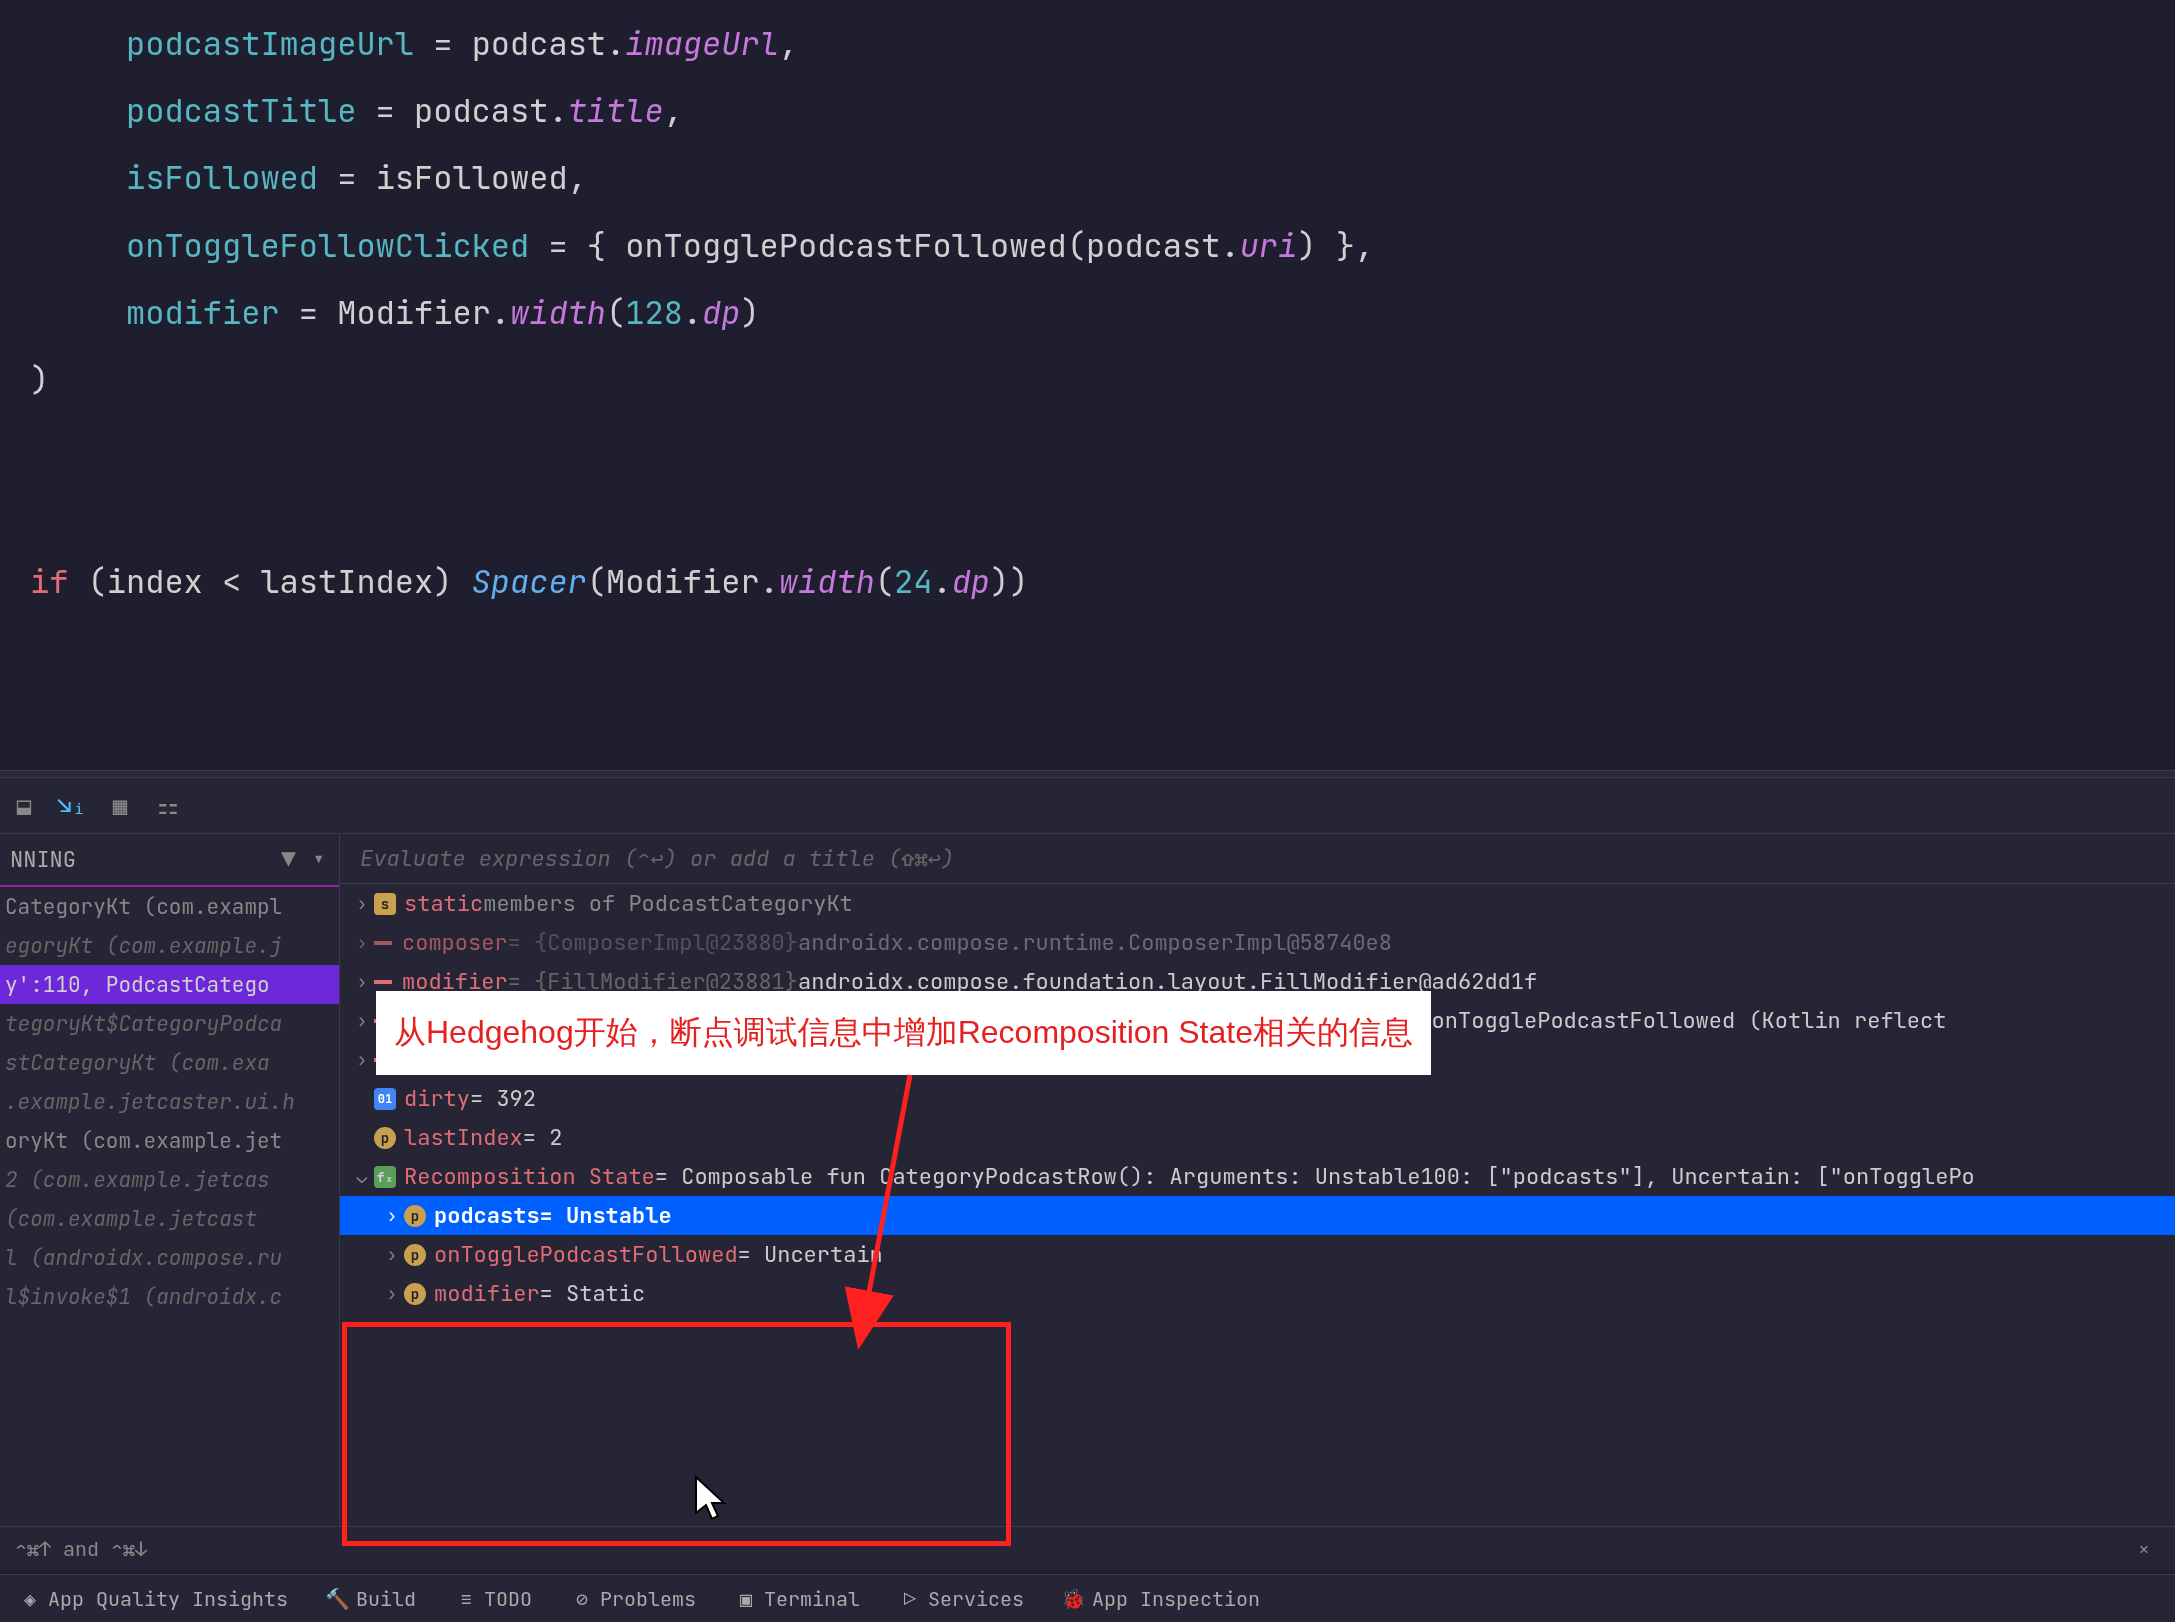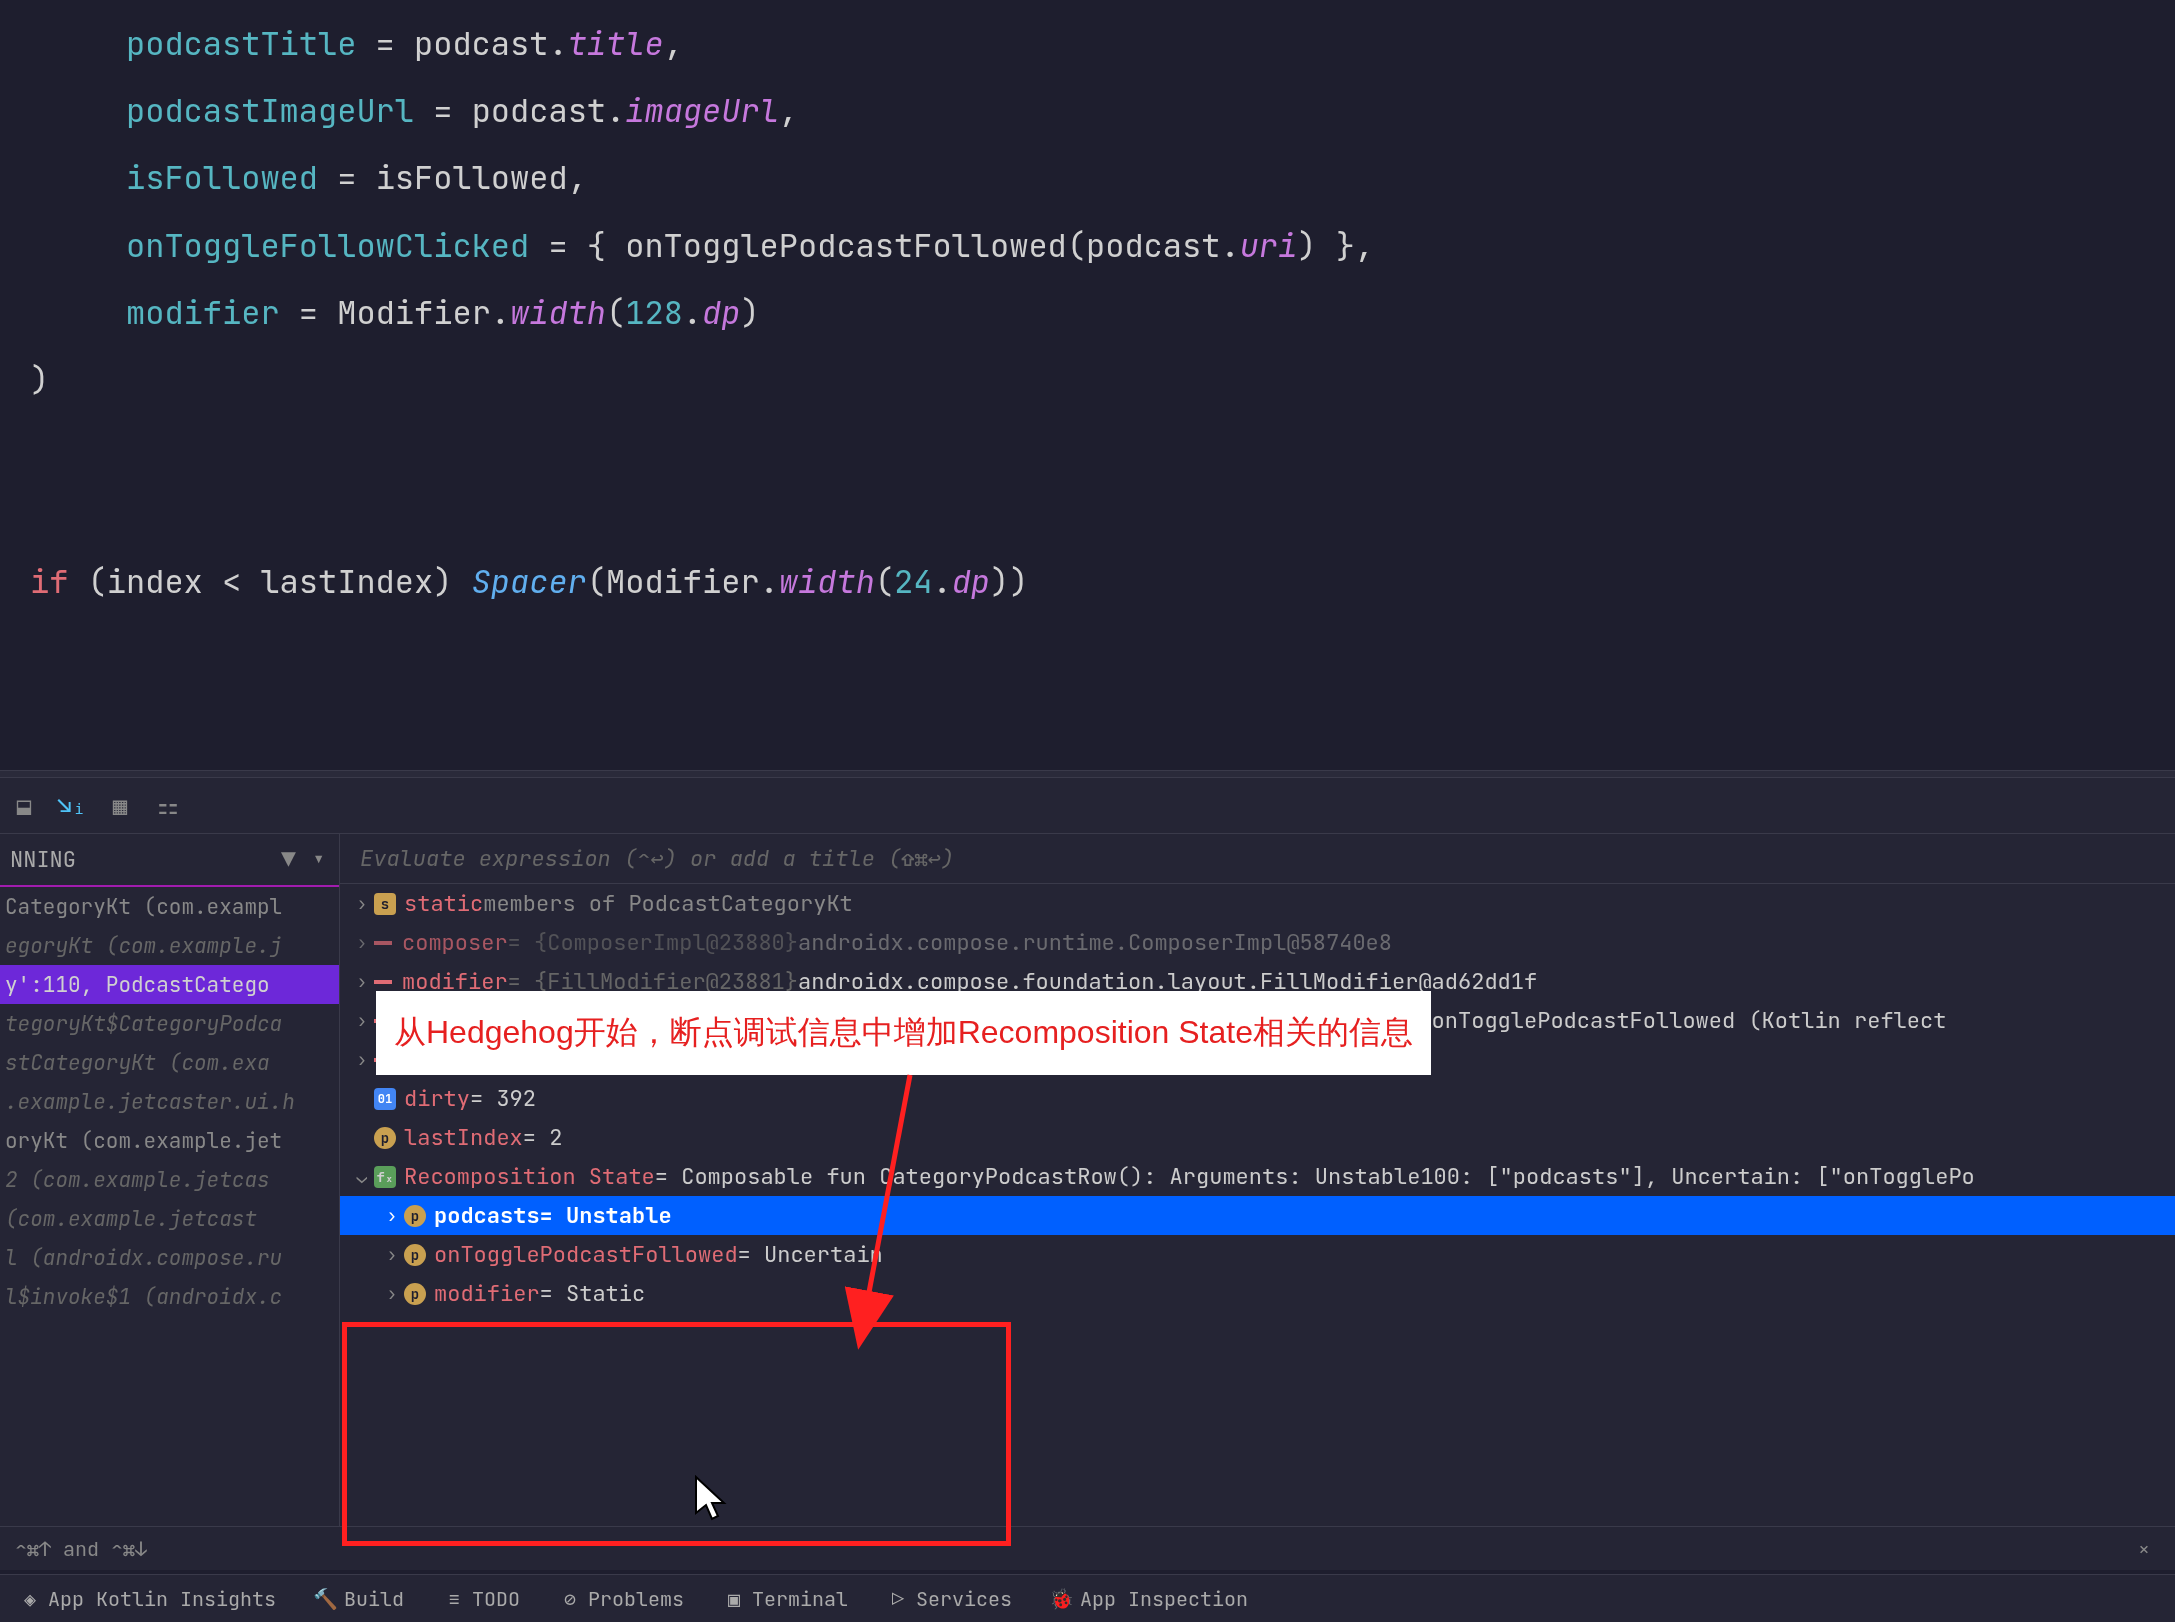--- a/index.html
+++ b/index.html
@@ -258,22 +258,22 @@
       display: flex;
       align-items: center;
       justify-content: center;
     }
     .indent-1 { padding-left: 40px; }
   </style>
 </head>
 <body>
 
 <div class="editor">
+  <div class="code-line">     <span class="named-arg">podcastImageUrl</span><span class="text"> = podcast.</span><span class="property">imageUrl</span><span class="text">,</span></div>
   <div class="code-line">     <span class="named-arg">podcastTitle</span><span class="text"> = podcast.</span><span class="property">title</span><span class="text">,</span></div>
-  <div class="code-line">     <span class="named-arg">podcastImageUrl</span><span class="text"> = podcast.</span><span class="property">imageUrl</span><span class="text">,</span></div>
   <div class="code-line">     <span class="named-arg">isFollowed</span><span class="text"> = isFollowed,</span></div>
   <div class="code-line">     <span class="named-arg">onToggleFollowClicked</span><span class="text"> = { onTogglePodcastFollowed(podcast.</span><span class="property">uri</span><span class="text">) },</span></div>
   <div class="code-line">     <span class="named-arg">modifier</span><span class="text"> = Modifier.</span><span class="width-call">width</span><span class="paren">(</span><span class="number">128</span><span class="text">.</span><span class="dp">dp</span><span class="paren">)</span></div>
   <div class="code-line"><span class="text">)</span></div>
   <div class="code-line">&nbsp;</div>
   <div class="code-line">&nbsp;</div>
   <div class="code-line"><span class="keyword">if</span><span class="text"> (index &lt; lastIndex) </span><span class="fn-call">Spacer</span><span class="text">(Modifier.</span><span class="width-call">width</span><span class="paren">(</span><span class="number">24</span><span class="text">.</span><span class="dp">dp</span><span class="paren">))</span></div>
 </div>
 
 <div class="divider"></div>
@@ -396,21 +396,21 @@
 </div>
 
 <div class="bottom-bar">
   <span class="shortcut-hint">⌃⌘↑ and ⌃⌘↓</span>
   <span class="close-x">×</span>
 </div>
 
 <div class="status-bar">
   <div class="status-item">
     <span class="status-icon">◈</span>
-    <span>App Kotlin Insights</span>
+    <span>App Quality Insights</span>
   </div>
   <div class="status-item">
     <span class="status-icon">🔨</span>
     <span>Build</span>
   </div>
   <div class="status-item">
     <span class="status-icon">≡</span>
     <span>TODO</span>
   </div>
   <div class="status-item">

